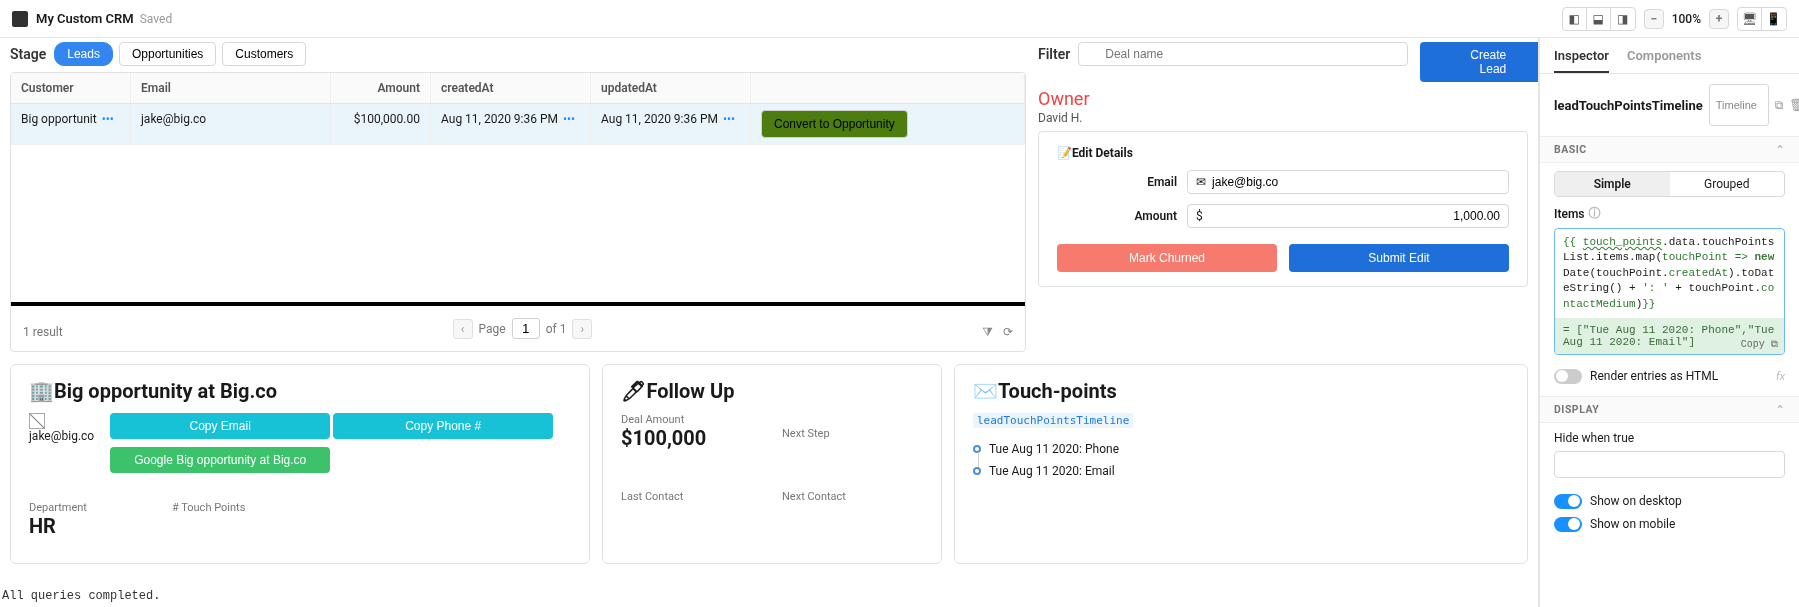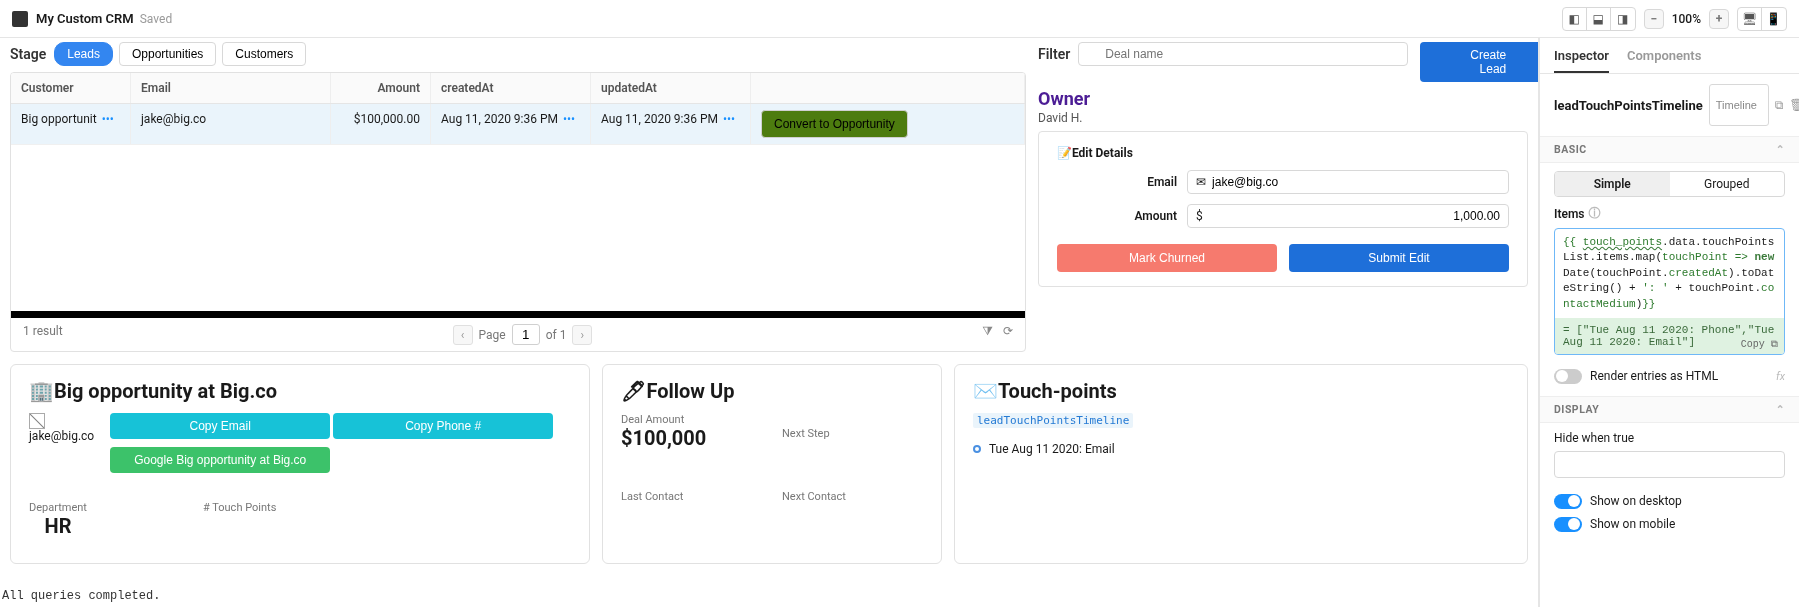--- a/index.html
+++ b/index.html
@@ -43,28 +43,28 @@
 .panel { background:#fff; border:1px solid #e1e1e1; border-radius:4px; padding:0; overflow:hidden;}
 
 .grid-panel { height:280px; display:flex; flex-direction:column; position:relative;}
 .grid-header { display:flex; background:#fafafa; border-bottom:1px solid #e5e5e5;}
 .grid-header .col, .grid-row .col { padding:8px 10px; border-right:1px solid #eee; font-size:12px;}
 .grid-header .col { font-weight:600; color:#555;}
 .grid-row { display:flex; border-bottom:1px solid #f0f0f0; background:#eaf4fb;}
 .col-customer{width:120px;} .col-email{width:200px;} .col-amount{width:100px; text-align:right;} .col-created{width:160px;} .col-updated{width:160px;} .col-action{flex:1; display:flex; align-items:center; justify-content:flex-start; padding:6px 10px !important;}
 .dots { color:#1890ff; cursor:pointer; padding:0 2px;}
 .grid-row .col-customer, .grid-row .col-created, .grid-row .col-updated { position:relative; overflow:hidden; white-space:nowrap; text-overflow:ellipsis;}
-.grid-footer { margin-top:auto; display:flex; align-items:flex-start; padding:6px 12px; border-top:7px solid #000000; color:#777; font-size:12px;}
+.grid-footer { margin-top:auto; display:flex; align-items:flex-end; padding:12px 12px; border-top:4px solid #000000; color:#777; font-size:12px;}
 .grid-footer .pager { margin:0 auto; display:flex; align-items:center; gap:6px;}
 .pager-input { width:28px; border:1px solid #d0d0d0; border-radius:3px; text-align:center; padding:2px;}
 .pager-btn { width:20px; height:20px; border:1px solid #e0e0e0; background:#f7f7f7; border-radius:3px; cursor:pointer; color:#999; display:flex; align-items:center; justify-content:center;}
 .grid-footer .tools { display:flex; gap:10px; color:#888;}
 
 .owner-block { }
-.owner-title { font-weight:700; font-size:18px; color:#4c1d95; }
+.owner-title { font-weight:400; font-size:18px; color:#ef4444; }
 .owner-name { color:#555; margin-top:2px; padding-bottom:6px;}
 .edit-panel { padding:14px 18px; display:flex; flex-direction:column; gap:10px;}
 .edit-title { font-weight:700; font-size:12px;}
 .form-row { display:flex; align-items:center; gap:10px;}
 .form-row label { width:120px; text-align:right; font-size:12px; font-weight:600;}
 .input-with-icon { display:flex; align-items:center; gap:6px; border:1px solid #d8d8d8; border-radius:4px; padding:4px 8px; flex:1;}
 .input-with-icon input { border:none; outline:none; flex:1; font-size:12px;}
 .amount-input { text-align:right;}
 .btn-row { display:flex; gap:12px; margin-top:6px;}
 .btn-danger { background:#f67a6e; color:#fff; flex:1; border:none; padding:7px; border-radius:4px; cursor:pointer; font-size:12px;}
@@ -247,21 +247,21 @@
               <span class="avatar-placeholder"></span>
               <span>jake@big.co</span>
             </div>
           </div>
           <div>
             <button class="cyan-btn">Copy Email</button>
             <button class="cyan-btn">Copy Phone #</button>
             <button class="green-btn">Google Big opportunity at Big.co</button>
           </div>
         </div>
-        <div style="display:flex; gap:116px;text-align:center;">
+        <div style="display:flex; gap:85px;">
           <div>
             <div class="meta-label">Department</div>
             <div class="meta-value">HR</div>
           </div>
           <div>
             <div class="meta-label"># Touch Points</div>
           </div>
         </div>
       </div>
 
@@ -283,20 +283,24 @@
           </div>
         </div>
       </div>
 
       <div class="card">
         <div class="big-title">✉️<span>Touch-points</span></div>
         <span class="timeline-tag">leadTouchPointsTimeline</span>
         <div class="timeline-list" id="timeline-list">
             <div class="timeline-item">
               <div class="timeline-dot"></div>
+              <div>Tue Aug 11 2020: Phone</div>
+            </div>
+            <div class="timeline-item">
+              <div class="timeline-dot"></div>
               <div>Tue Aug 11 2020: Email</div>
             </div>
           </div>
       </div>
     </div>
 
     <div class="status-bar">All queries completed.</div>
   </div>
 
   <div class="inspector">

